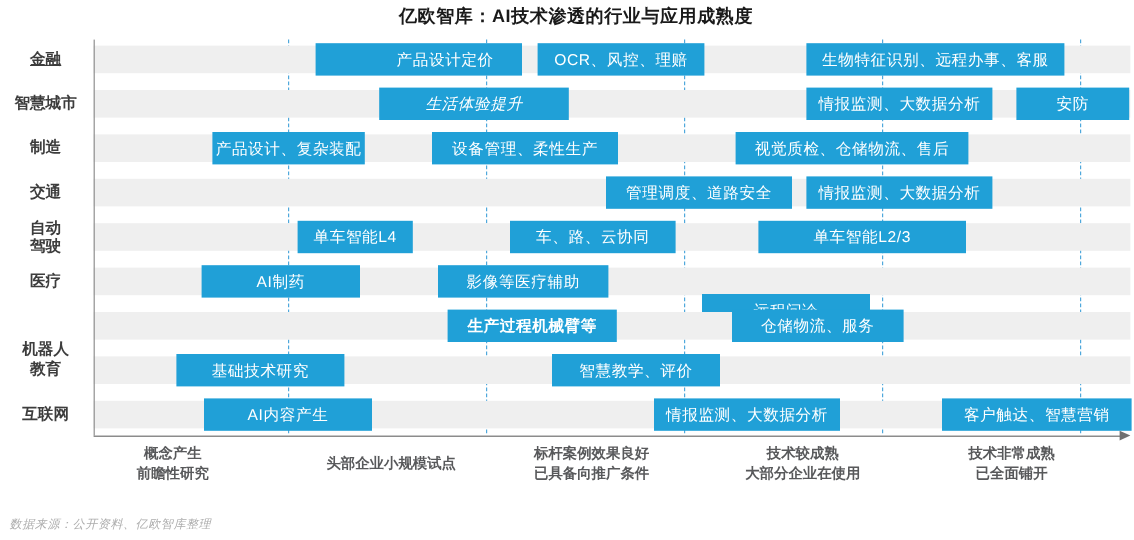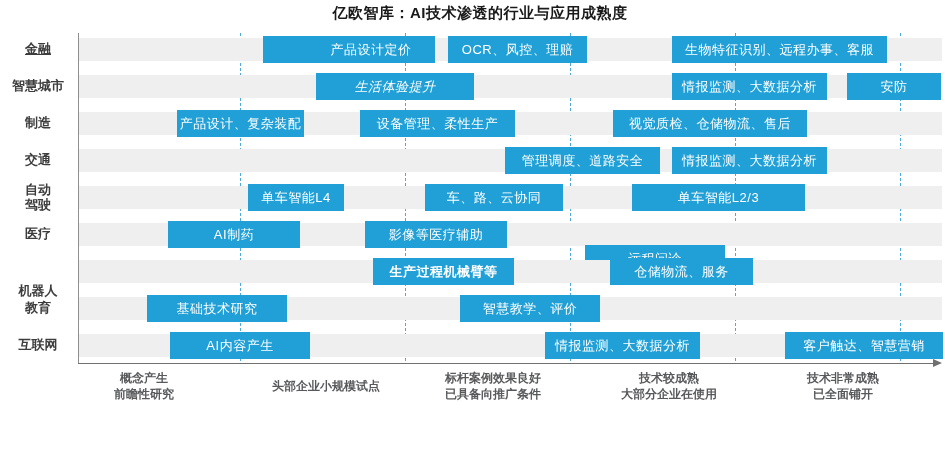--- a/index.html
+++ b/index.html
@@ -101,13 +101,14 @@
       <div class="stage-label" style="left: 493px;">标杆案例效果良好
 已具备向推广条件</div>
       <div class="stage-label" style="left: 669px;">技术较成熟
 大部分企业在使用</div>
       <div class="stage-label" style="left: 843px;">技术非常成熟
 已全面铺开</div>
     </div>
   <div class="y-axis"></div>
   <div class="x-axis"></div>
   <div class="arrow-head"></div>
+  <div class="source-note">数据来源：公开资料、亿欧智库整理</div>
 </div>
 
 </body></html>

